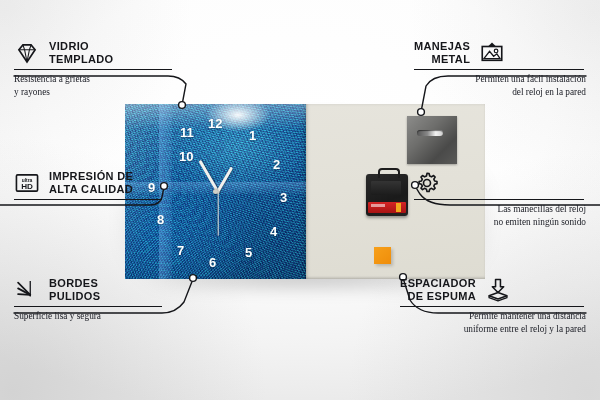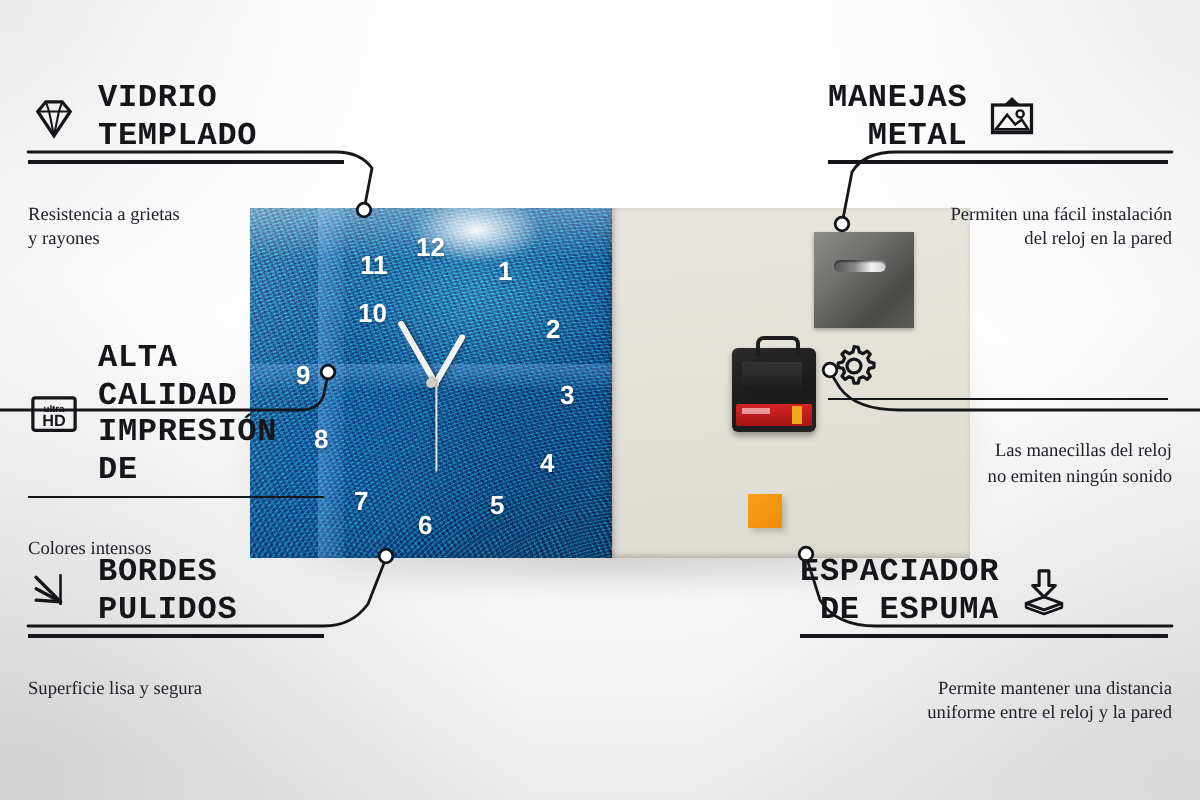--- a/index.html
+++ b/index.html
@@ -87,25 +87,25 @@
   #mechanism .battery .b2{position:absolute;right:5px;top:1px;width:5px;height:9px;background:#f0a81e;}
   #mechanism .screen{position:absolute;left:5px;top:7px;width:30px;height:14px;
     background:linear-gradient(180deg,#343434,#1c1c1c);border-radius:1px;}
   #spacer-foam{position:absolute;left:68px;top:143px;width:17px;height:17px;
     background:linear-gradient(140deg,#f7a01a 0%,#ef8d0a 100%);
     box-shadow:2px 2px 3px rgba(0,0,0,.18);}
 
   
   .feature{position:absolute;}
   .feat-head{display:flex;align-items:center;gap:9px;}
-  .feat-title{font-family:Liberation Mono, monospace;font-weight:700;
-    font-size:16px;line-height:1.17;color:#15161a;letter-spacing:.35px;}
+  .feat-title{font-family:Liberation Sans, sans-serif;font-weight:700;
+    font-size:11px;line-height:1.17;color:#15161a;letter-spacing:.35px;}
   .feat-rule{height:1.4px;background:#15161a;margin-top:3px;}
   .feat-desc{font-family:"Liberation Serif",serif;font-size:9.3px;line-height:1.32;
-    color:#20222a;margin-top:20px;}
+    color:#20222a;margin-top:3px;}
   .left .feat-head{justify-content:flex-start;}
   .left .feat-title{text-align:left;}
   .left .feat-desc{text-align:left;}
   .right .feat-head{justify-content:flex-start;}
   .right .feat-title{text-align:right;}
   .right .feat-desc{text-align:right;}
   .ico{width:26px;height:26px;flex:0 0 26px;display:block;}
 
   #connectors{position:absolute;left:0;top:0;width:600px;height:400px;pointer-events:none;}
 </style>
@@ -205,27 +205,26 @@
   </div>
 
   <div class="feature left" style="left:14px;top:170px;width:150px;">
     <div class="feat-head">
       <svg class="ico" viewBox="0 0 32 32">
         <rect x="3" y="6" width="26" height="20" rx="1.5" fill="none" stroke="#15161a" stroke-width="2"></rect>
         <text x="16" y="14.5" text-anchor="middle" font-family="Liberation Sans, sans-serif" font-size="6" font-weight="700" fill="#15161a">ultra</text>
         <text x="16" y="23.5" text-anchor="middle" font-family="Liberation Sans, sans-serif" font-size="10" font-weight="700" fill="#15161a">HD</text>
       </svg>
       <div class="feat-title">
+        <div>IMPRESIÓN DE</div>
         <div>ALTA CALIDAD</div>
-        <div>IMPRESIÓN DE</div>
       </div>
     </div>
     <div class="feat-rule" style="width:148px;"></div>
     <div class="feat-desc">
-      <div>Colores intensos</div>
     </div>
   </div>
 
   <div class="feature left" style="left:14px;top:277px;width:150px;">
     <div class="feat-head">
       <svg class="ico" viewBox="0 0 32 32">
         <g stroke="#15161a" stroke-width="2.1" fill="none" stroke-linecap="round">
           <path d="M5 7 L20 22"></path>
             <path d="M5 14 L20 22"></path>
             <path d="M5 21 L20 22"></path>

